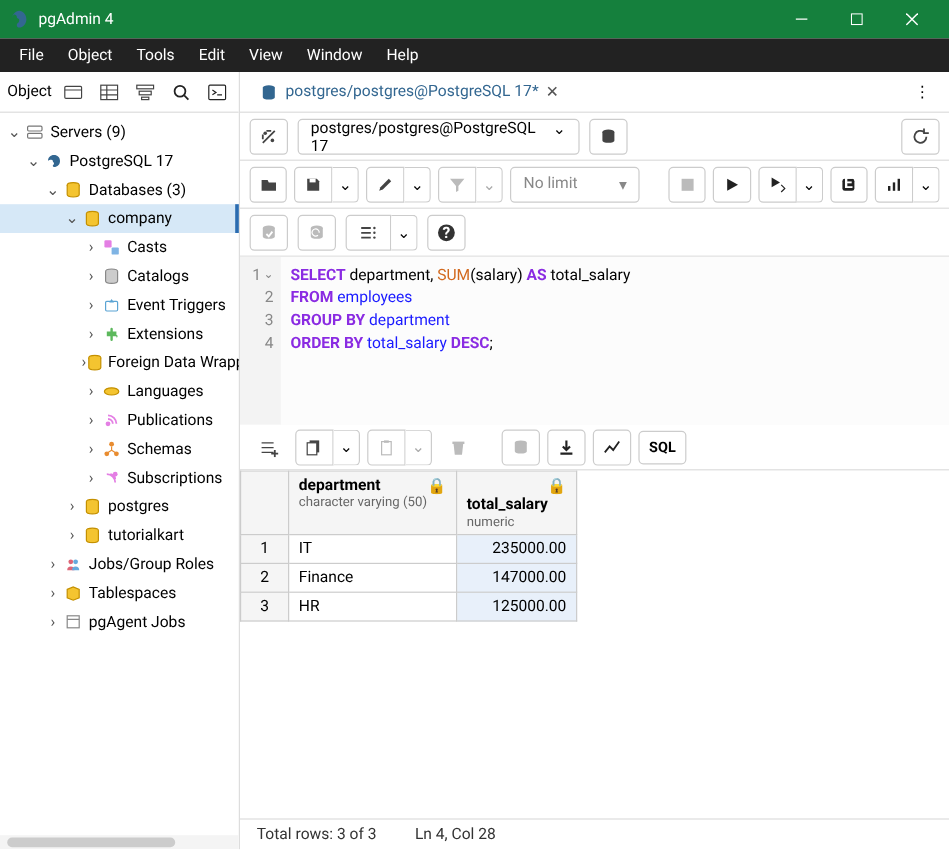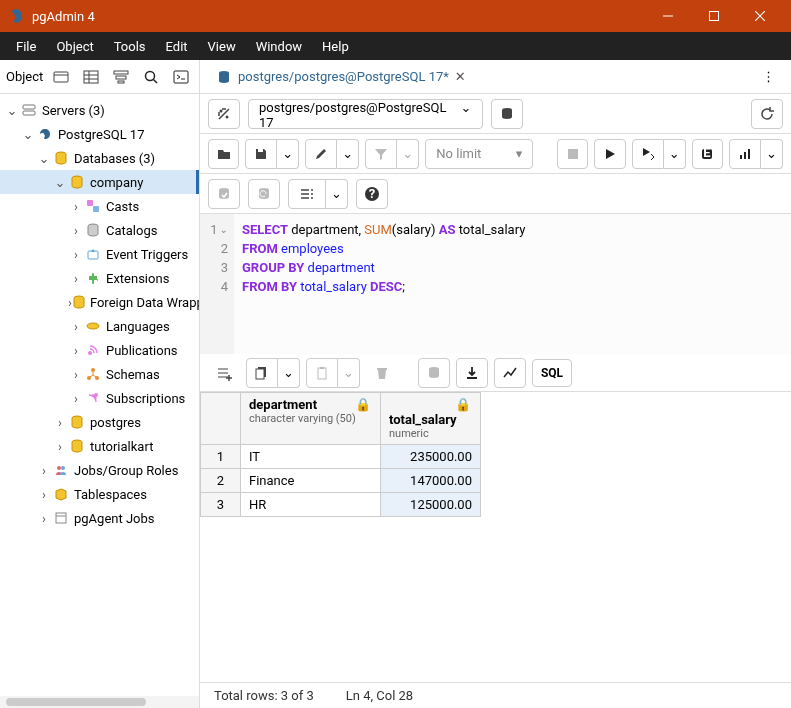--- a/index.html
+++ b/index.html
@@ -1,17 +1,17 @@
 <!DOCTYPE html>
 <html><head>
 <meta charset="utf-8">
 <style>
 *{box-sizing:border-box;margin:0;padding:0;font-family:-apple-system,BlinkMacSystemFont,"Segoe UI",Roboto,sans-serif;font-size:13px;}
 body{background:#fff;width:791px;height:708px;overflow:hidden;display:flex;flex-direction:column;}
-.titlebar{background:#c2410c;color:#fff;height:32px;display:flex;align-items:center;padding:0 8px;}
+.titlebar{background:#15803d;color:#fff;height:32px;display:flex;align-items:center;padding:0 8px;}
 .titlebar .logo{width:16px;height:16px;margin-right:8px;}
 .titlebar .title{flex:1;font-size:13px;}
 .titlebar .winbtn{width:46px;height:32px;display:flex;align-items:center;justify-content:center;cursor:pointer;}
 .menubar{background:#222;color:#fff;height:28px;display:flex;align-items:center;padding:0 8px;gap:4px;}
 .menubar .item{padding:4px 8px;cursor:pointer;font-size:13px;}
 .body{flex:1;display:flex;overflow:hidden;}
 .sidebar{width:200px;border-right:1px solid #ddd;display:flex;flex-direction:column;overflow:hidden;}
 .sidebar-head{height:34px;border-bottom:1px solid #ddd;display:flex;align-items:center;padding:0 6px;gap:6px;}
 .sidebar-head .lbl{font-size:13px;}
 .sbbtn{width:24px;height:24px;display:flex;align-items:center;justify-content:center;border-radius:3px;cursor:pointer;}
@@ -148,21 +148,21 @@
     </div>
     <div class="tree">
       <div class="tnode" style="padding-left:4px">
           <span class="chev">⌄</span>
           <span class="ico">
             <svg width="14" height="14">
               <rect x="1" y="2" width="12" height="4" rx="1" fill="none" stroke="#777"></rect>
               <rect x="1" y="8" width="12" height="4" rx="1" fill="none" stroke="#777"></rect>
             </svg>
           </span>
-          <span class="txt">Servers (3)</span>
+          <span class="txt">Servers (9)</span>
         </div>
       <div class="tnode" style="padding-left:20px">
           <span class="chev">⌄</span>
           <span class="ico">
             <svg width="14" height="14">
               <path fill="#336791" d="M2 7c0-3 2-5 5-5s5 2 5 5-2 5-5 5c-1 0-1-1-1-1 0-1 1-1 1-2s-1-1-1-2c0-1-1-1-2-1s-2 1-2 1z"></path>
             </svg>
           </span>
           <span class="txt">PostgreSQL 17</span>
         </div>
@@ -491,21 +491,21 @@
             <span>1</span>
             <span style="font-size:10px;">⌄</span>
           </div>
         <div>2</div>
           <div>3</div>
           <div>4</div>
       </div>
       <div class="code"><span class="kw">SELECT</span><span> department, </span><span class="fn">SUM</span><span>(salary) </span><span class="kw">AS</span><span> total_salary</span>
 <span class="kw">FROM</span><span class="id"> employees</span>
 <span class="kw">GROUP BY</span><span class="id"> department</span>
-<span class="kw">FROM BY</span><span class="id"> total_salary </span><span class="kw">DESC</span><span>;</span></div>
+<span class="kw">ORDER BY</span><span class="id"> total_salary </span><span class="kw">DESC</span><span>;</span></div>
     </div>
 
 
     <div class="outtoolbar">
       <div class="icobtn nb">
           <svg width="16" height="16">
             <line x1="2" y1="4" x2="12" y2="4" stroke="#444"></line>
             <line x1="2" y1="8" x2="12" y2="8" stroke="#444"></line>
             <line x1="2" y1="12" x2="12" y2="12" stroke="#444"></line>
             <line x1="13" y1="10" x2="13" y2="16" stroke="#444" stroke-width="1.5"></line>

